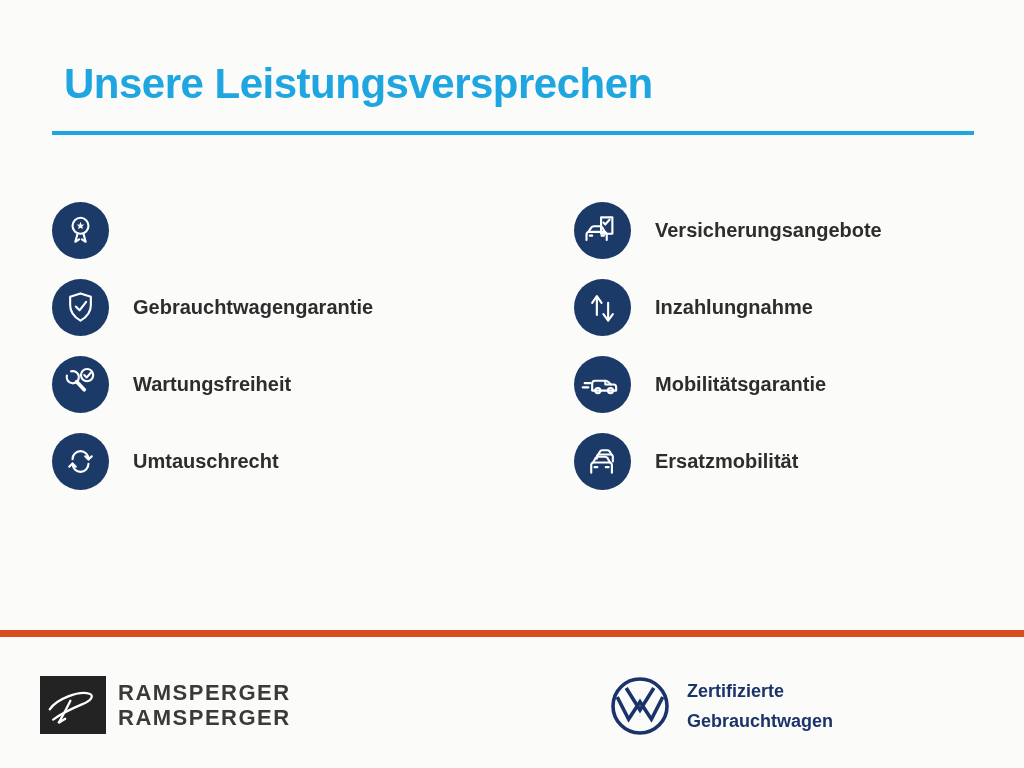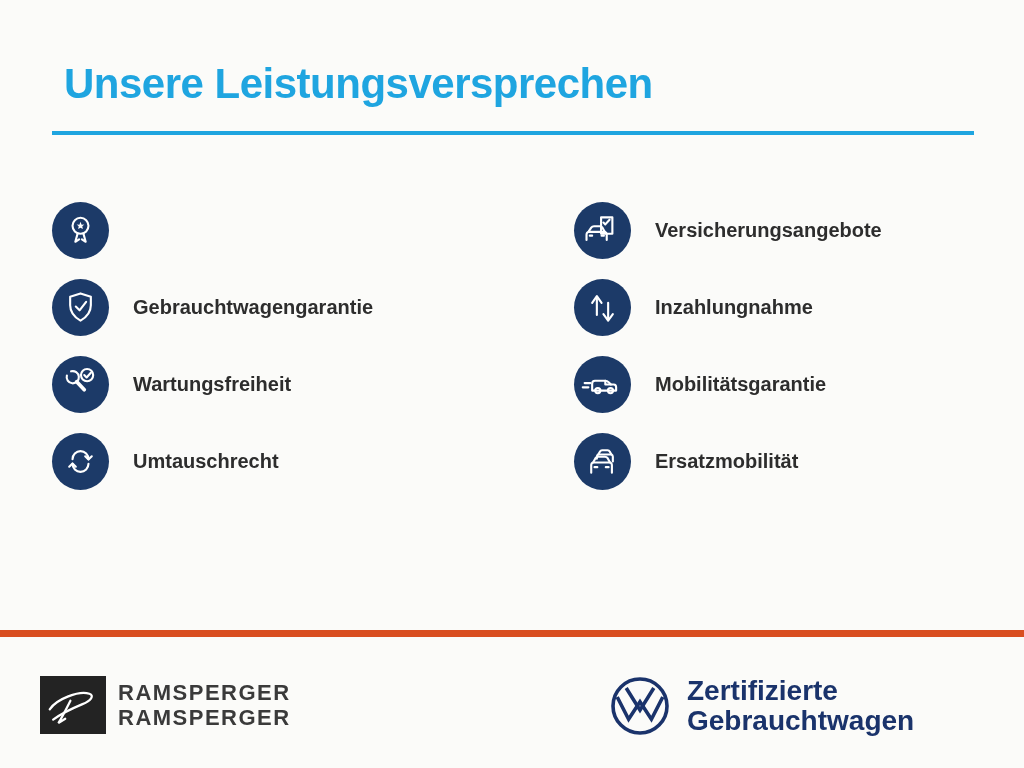--- a/index.html
+++ b/index.html
@@ -59,21 +59,21 @@
   .r-text{margin-left:12px;display:flex;flex-direction:column;}
   .r-text span{
     font-size:22px;font-weight:bold;color:var(--dealer_text);
     letter-spacing:1.5px;line-height:25px;white-space:nowrap;
   }
   .vw{position:absolute;left:610px;top:676px;display:flex;align-items:center;}
   .vw-roundel{width:60px;height:60px;flex-shrink:0;}
   .vw-roundel *{stroke:var(--vw_navy);fill:none;stroke-width:6;}
   .vw-text{margin-left:17px;display:flex;flex-direction:column;}
   .vw-text span{
-    font-size:28px;font-weight:bold;color:var(--vw_navy);
+    font-size:18px;font-weight:bold;color:var(--vw_navy);
     line-height:30px;white-space:nowrap;
   }
 </style>
 </head>
 <body>
 
 <h1 class="title">Unsere Leistungsversprechen</h1>
 <div class="title-rule"></div>
 
 <div class="col col-left">

